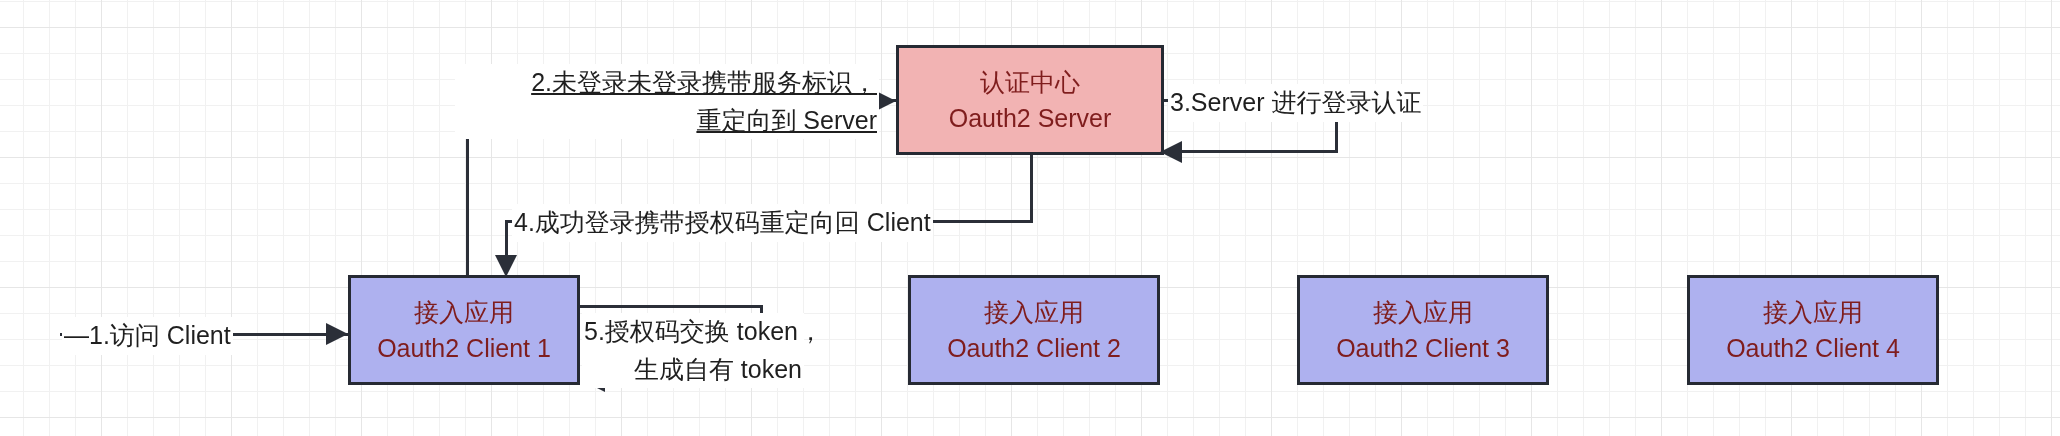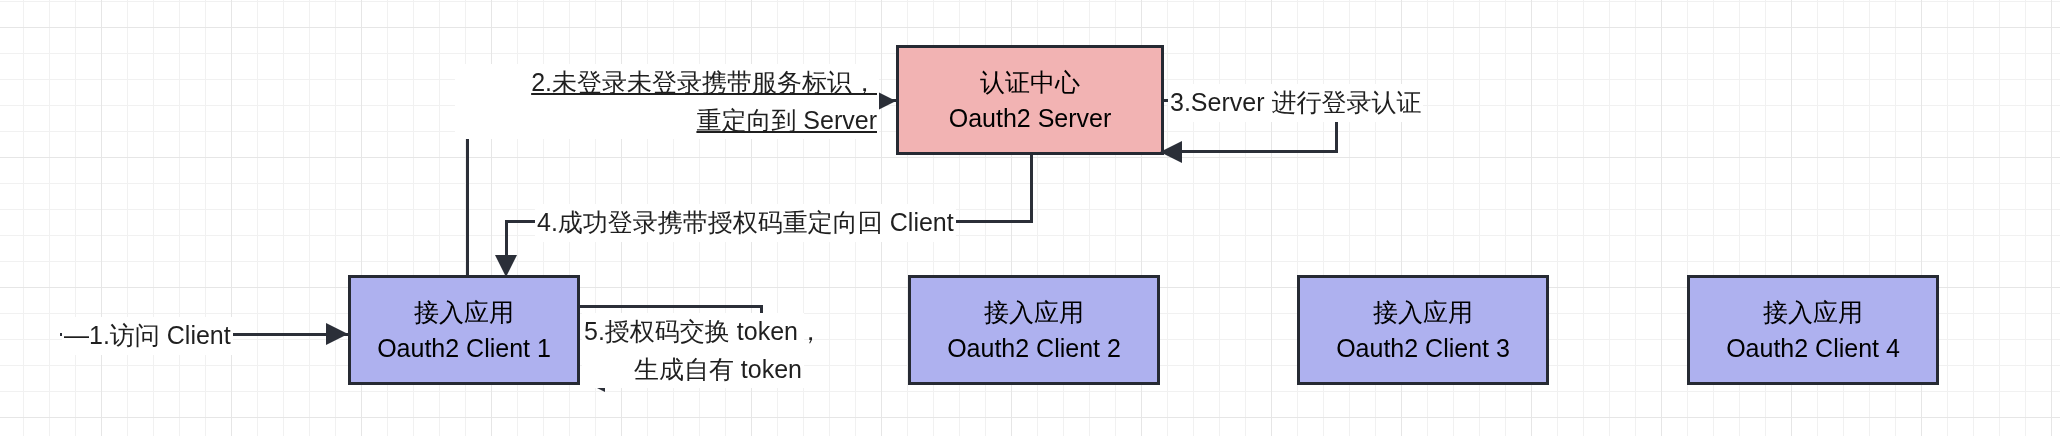--- a/index.html
+++ b/index.html
@@ -29,21 +29,21 @@
 
   
   .node {
     position: absolute;
     box-sizing: border-box;
     border: 3px solid #262a33;
     display: flex;
     flex-direction: column;
     align-items: center;
     justify-content: center;
-    color: #000000;
+    color: #7f1d1d;
     font-size: 25px;
     line-height: 1.45;
     z-index: 5;
   }
   .node .l1, .node .l2 { white-space: nowrap; }
 
   .node-server { background: #f2b3b3; }
   .node-client { background: #aeb1ef; }
 
   
@@ -124,21 +124,21 @@
 
   <div class="elabel r" style="left:455px; top:64px; width:420px;text-decoration:underline;">
     <span class="ln">2.未登录未登录携带服务标识，</span>
     <span class="ln">重定向到 Server</span>
   </div>
 
   <div class="elabel l" style="left:1168px; top:84px;">
     <span class="ln">3.Server 进行登录认证</span>
   </div>
 
-  <div class="elabel l" style="left:512px; top:204px;margin-left:23px;">
+  <div class="elabel l" style="left:512px; top:204px;">
     <span class="ln">4.成功登录携带授权码重定向回 Client</span>
   </div>
 
   <div class="elabel r" style="left:582px; top:297px; width:218px;margin-top:16px;">
     <span class="ln">5.授权码交换 token，</span>
     <span class="ln">生成自有 token</span>
   </div>
 
   <div class="node node-server" style="left:896px; top:45px; width:268px; height:110px;">
     <span class="l1">认证中心</span>

